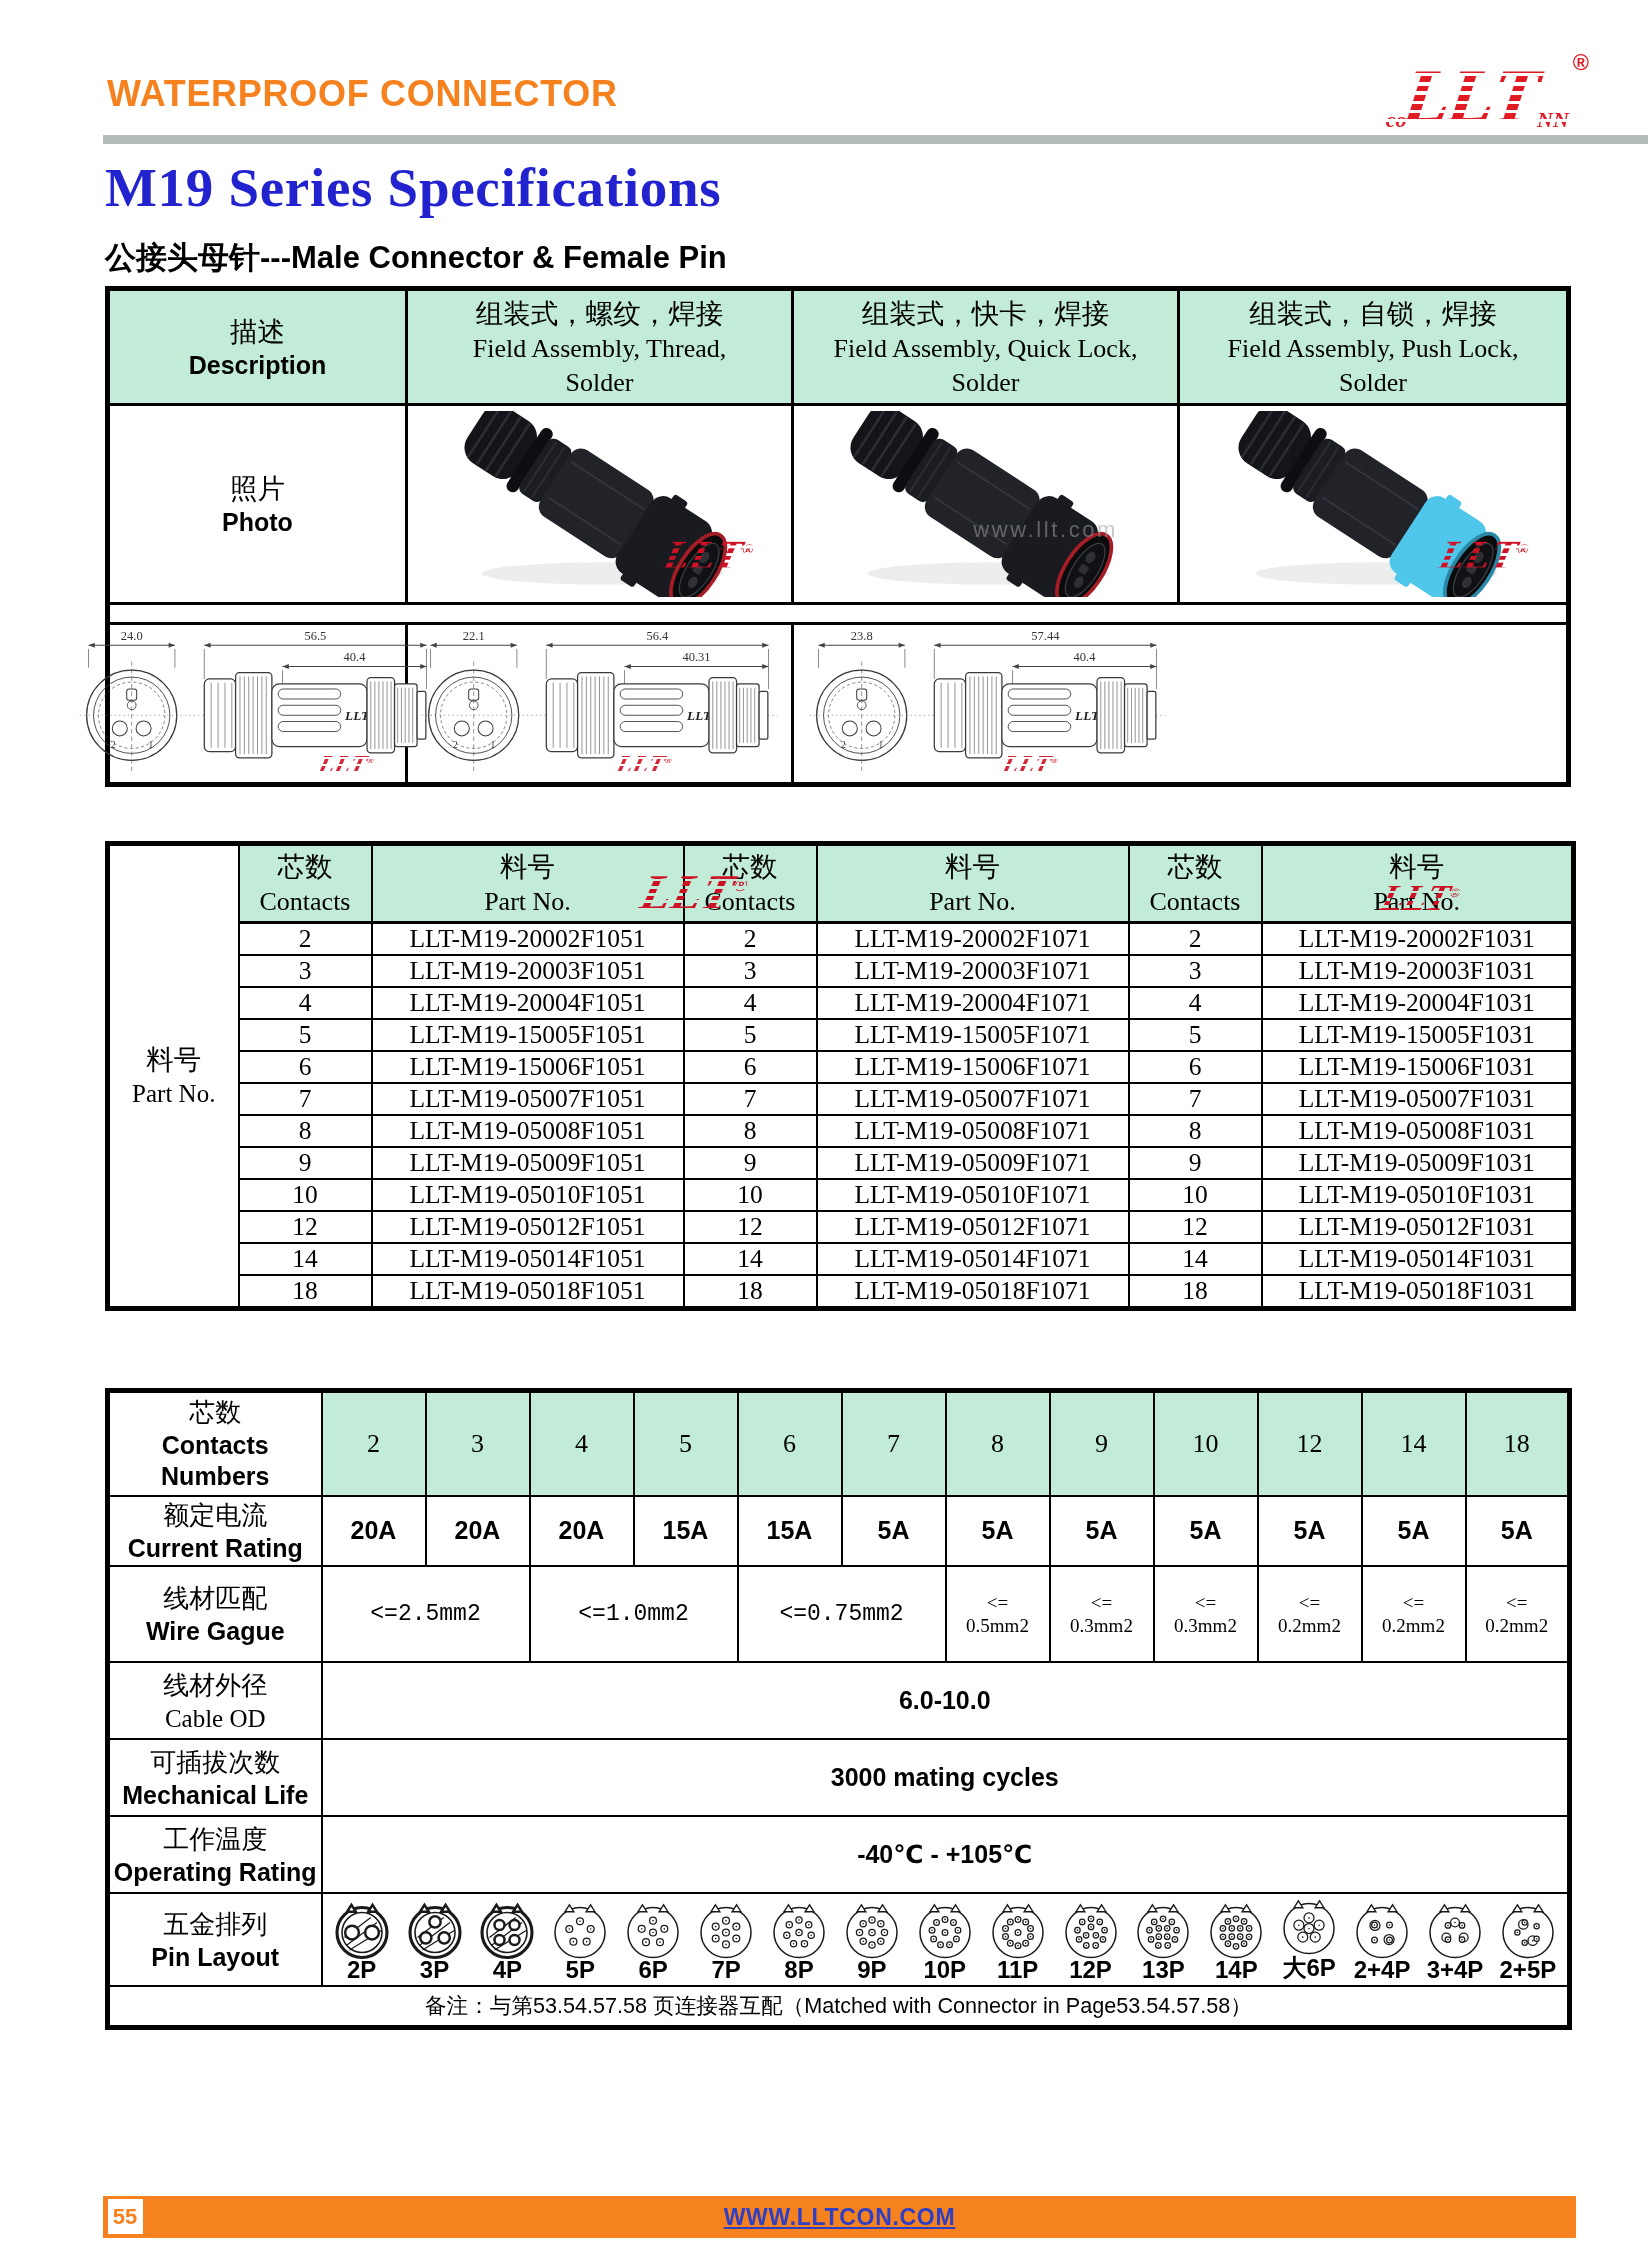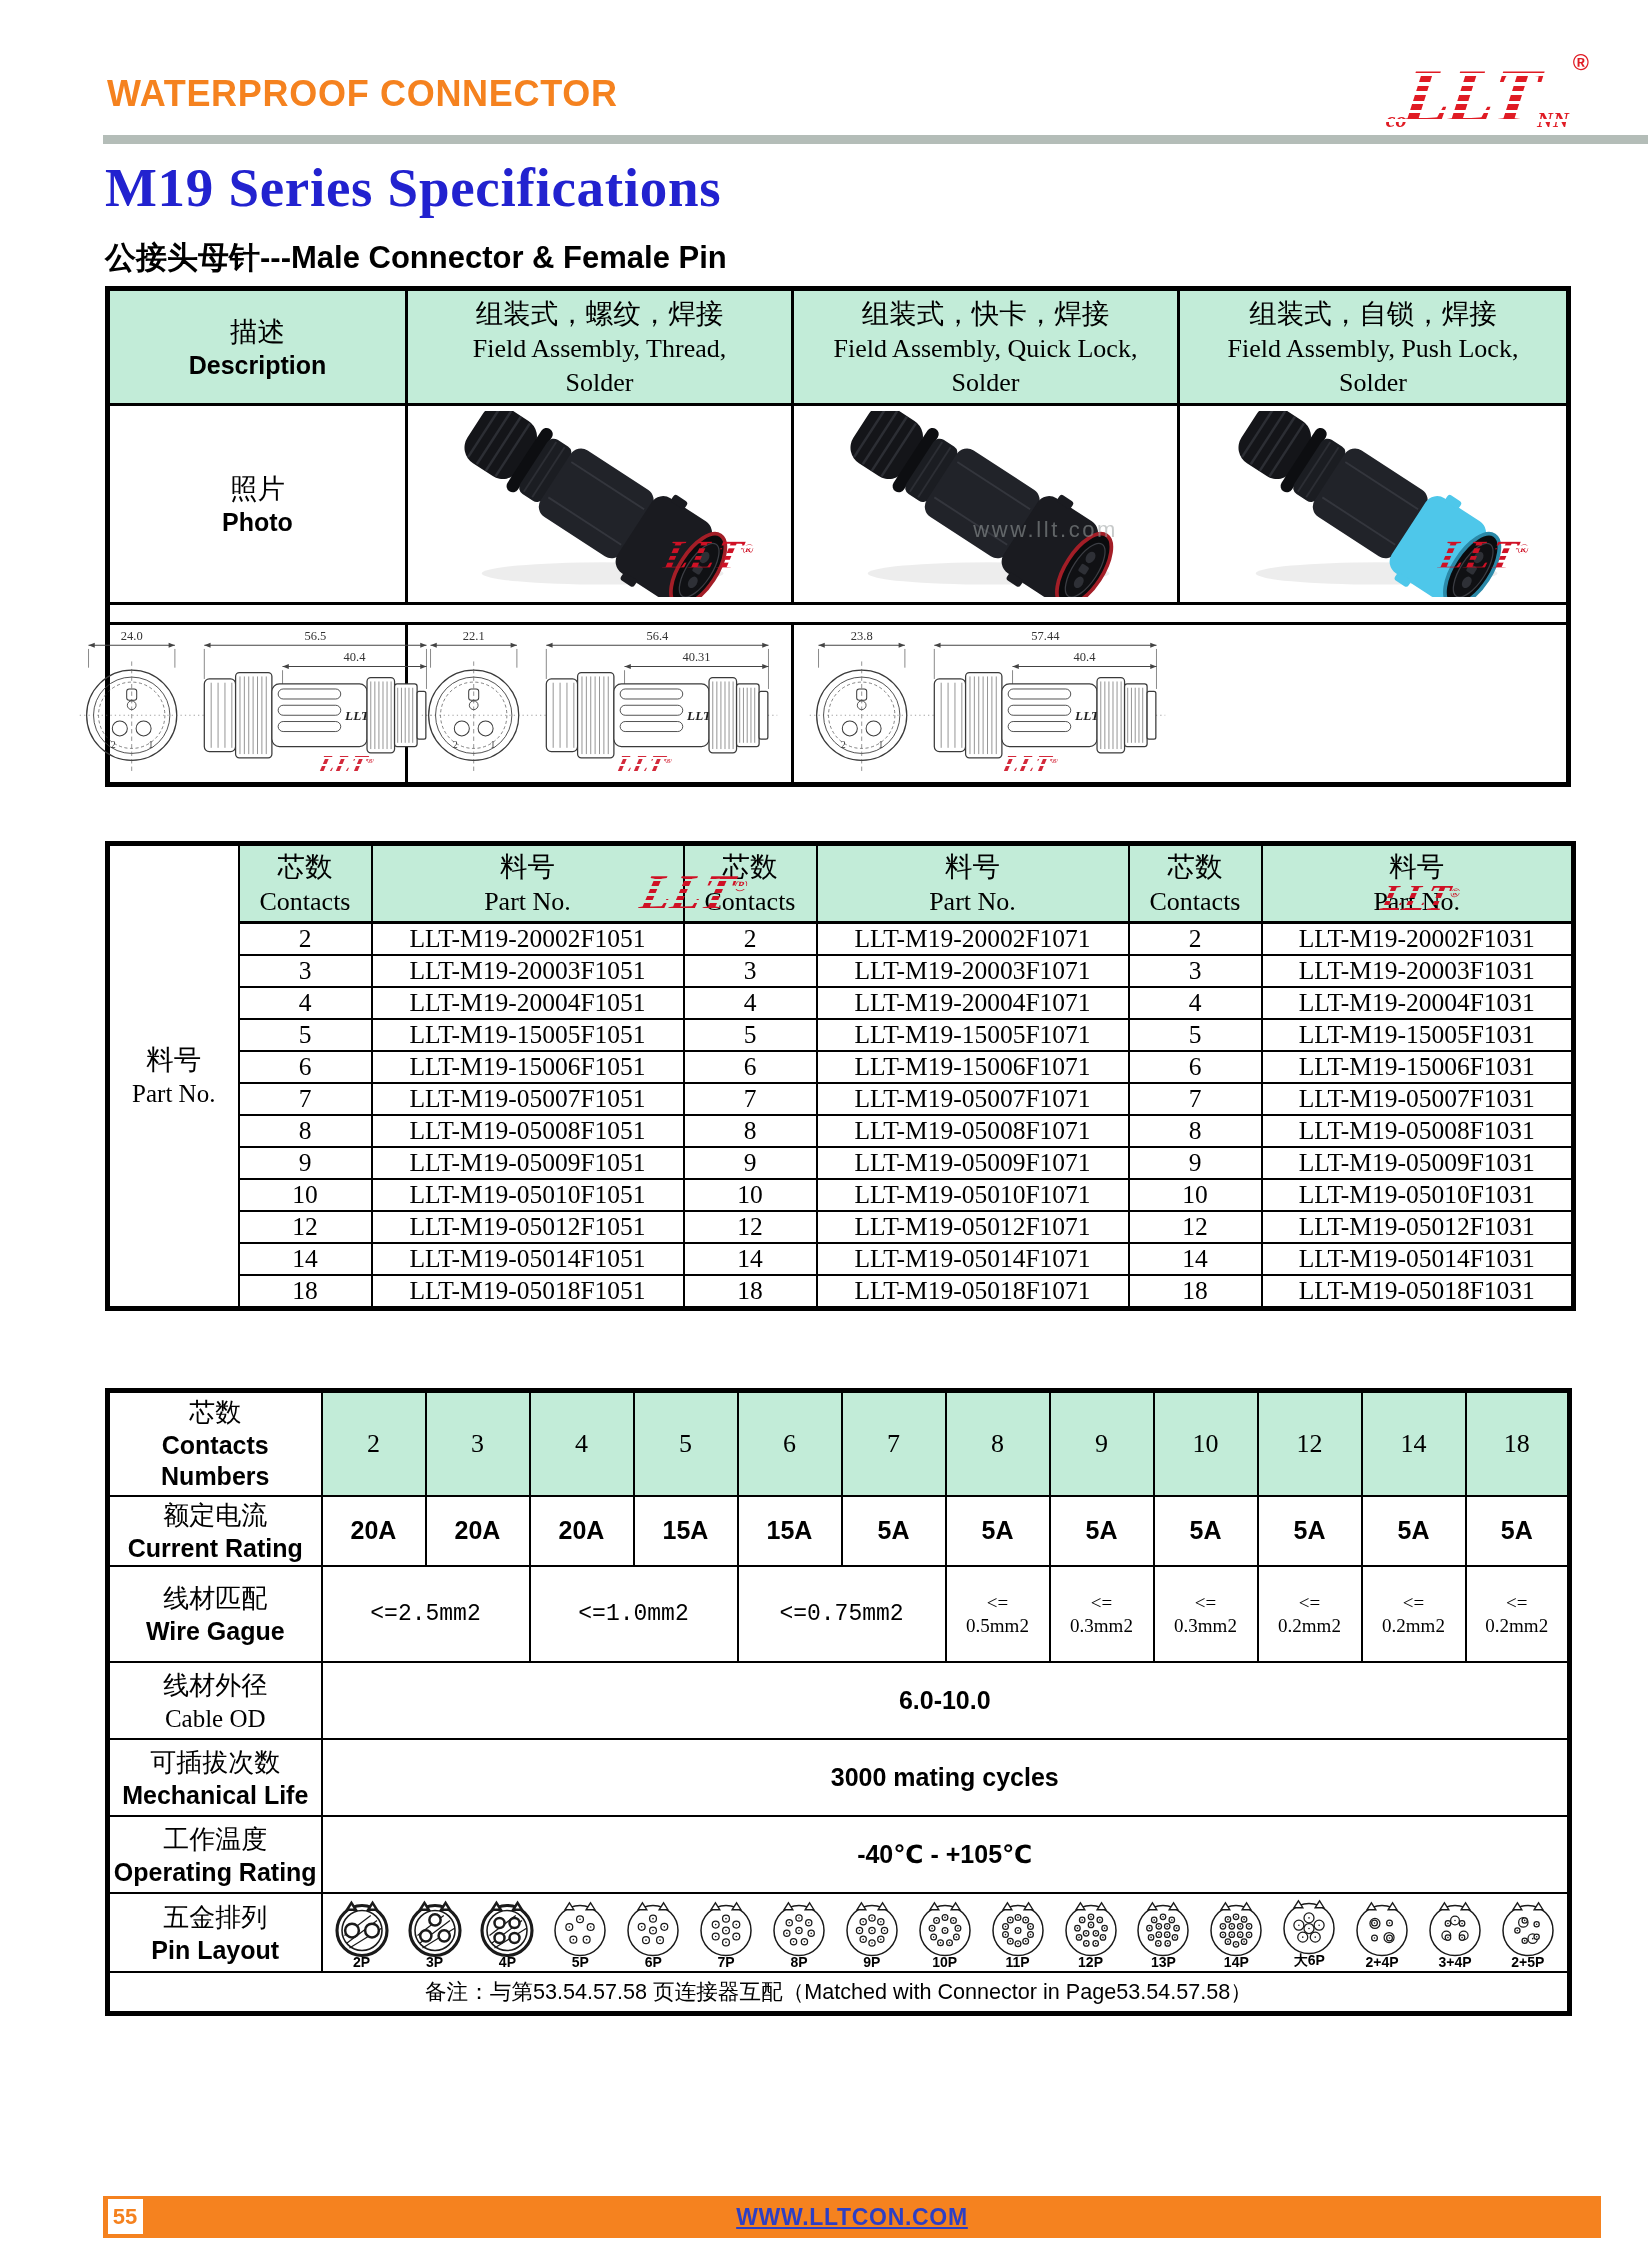--- a/index.html
+++ b/index.html
@@ -66,24 +66,24 @@
   #table3 table{border-collapse:collapse;table-layout:fixed;width:1466px;background:#fff;border:5.2px solid #000;}
   #table3 td{border:2.6px solid #000;text-align:center;vertical-align:middle;padding:1.3px;}
   #table3 .lbl .cn{font-size:26px;}
   #table3 .lbl .en{font-size:25px;}
   #table3 .val{font-size:25px;font-weight:bold;}
   #table3 .wire{font-family:Liberation Mono, monospace;font-size:23px;font-weight:normal;}
   #table3 .wire2{font-family:"Liberation Serif","DejaVu Serif",serif;font-size:19px;font-weight:normal;line-height:1.25;}
   #table3 .notecell{font-size:21.6px;font-weight:normal;}
   .pinflex{display:flex;justify-content:center;align-items:flex-end;gap:3.9px;}
   .pinitem{display:flex;flex-direction:column;align-items:center;width:69px;}
-  .pinitem .plabel{font-size:14px;font-weight:bold;margin-top:-3.9px;text-align:center;}
+  .pinitem .plabel{font-size:24px;font-weight:bold;margin-top:-3.9px;text-align:center;}
 
   
-  #footer{left:103px;top:2196px;width:1473px;height:42px;padding-left:25px;}
+  #footer{left:103px;top:2196px;width:1473px;height:42px;}
   #pagebox{position:absolute;left:4.6px;top:3.3px;width:35px;height:35px;background:#fff;
            display:flex;align-items:center;justify-content:center;font-size:22px;font-weight:bold;}
   #footurl{position:absolute;left:0;top:0;width:100%;height:100%;display:flex;
            align-items:center;justify-content:center;font-size:23px;font-weight:bold;
            text-decoration:underline;letter-spacing:0.7px;}
   svg{display:block;}
 </style>
 </head>
 <body>
 

